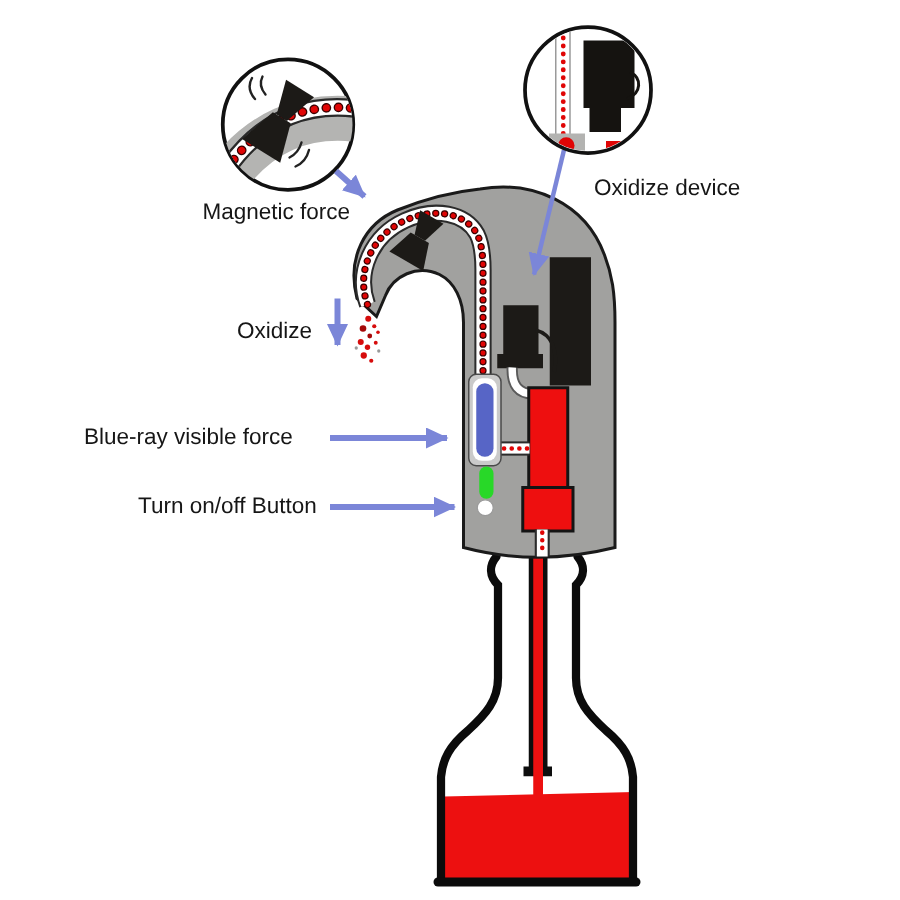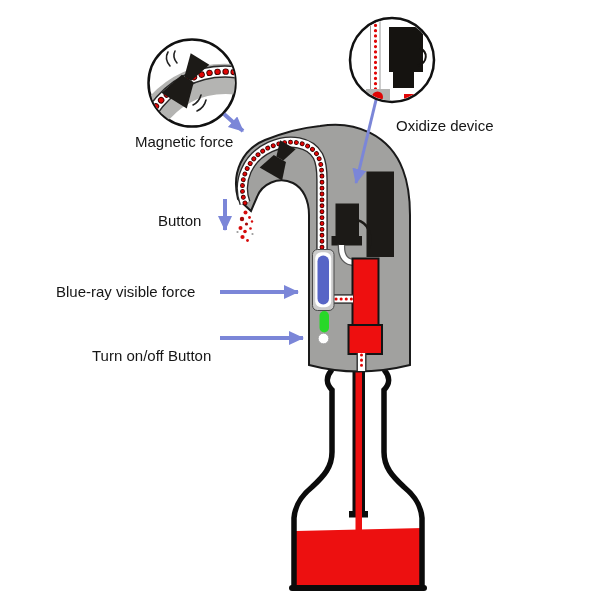--- a/index.html
+++ b/index.html
@@ -149,18 +149,18 @@
 
   <line x1="225" y1="199" x2="225" y2="230" stroke="#7b86d8" stroke-width="4" marker-end="url(#ah)"></line>
   <line x1="220" y1="292" x2="298" y2="292" stroke="#7b86d8" stroke-width="4" marker-end="url(#ah)"></line>
   <line x1="220" y1="338" x2="303" y2="338" stroke="#7b86d8" stroke-width="4" marker-end="url(#ah)"></line>
 </svg>
 
   <div class="label" style="left:396px;top:118px;">Oxidize device</div>
 
   <div class="label" style="left:135px;top:134px;">Magnetic force</div>
 
-  <div class="label" style="left:158px;top:213px;">Button</div>
+  <div class="label" style="left:158px;top:213px;">Oxidize</div>
 
   <div class="label" style="left:56px;top:284px;">Blue-ray visible force</div>
 
-  <div class="label" style="left:92px;top:348px;">Turn on/off Button</div>
+  <div class="label" style="left:92px;top:330px;">Turn on/off Button</div>
 </div>
 
 </body></html>

